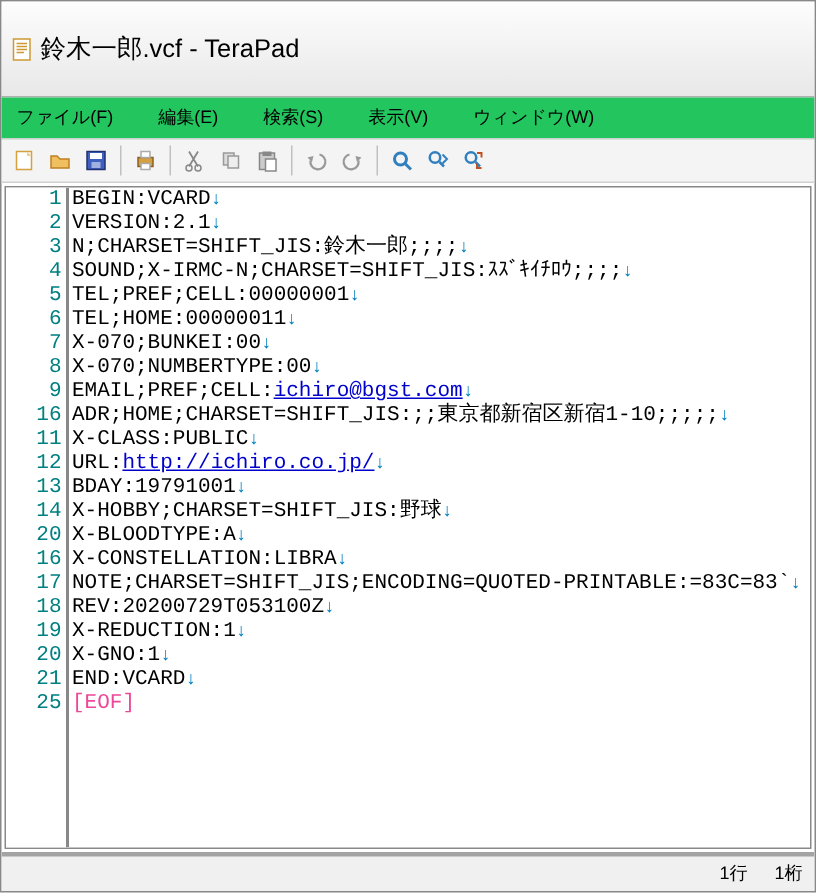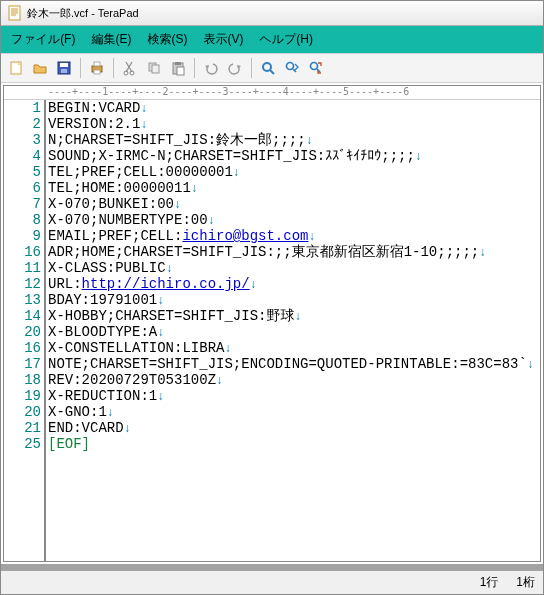--- a/index.html
+++ b/index.html
@@ -10,33 +10,33 @@
     width: 544px;
     height: 595px;
     overflow: hidden;
     display: flex;
     flex-direction: column;
     border: 1px solid #888;
   }
   .titlebar {
     background: linear-gradient(#fdfdfd, #e8e8e8);
     border-bottom: 1px solid #b0b0b0;
-    padding: 4px 6px;
+    padding: 20px 6px;
     display: flex;
     align-items: center;
     gap: 4px;
-    font-size: 11px;
+    font-size: 17px;
   }
   .titlebar .icon { width: 16px; height: 16px; }
   .menubar {
-    background: #14b8a6;
+    background: #22c55e;
     border-bottom: 1px solid #d0d0d0;
     padding: 3px 4px;
     display: flex;
-    gap: 4px;
+    gap: 18px;
     font-size: 12px;
   }
   .menubar span { padding: 2px 6px; cursor: default; }
   .toolbar {
     background: #f4f4f4;
     border-bottom: 1px solid #d0d0d0;
     padding: 3px 4px;
     display: flex;
     align-items: center;
     gap: 2px;
@@ -87,24 +87,24 @@
     padding-right: 3px;
     border-right: 2px solid #888;
     background: #fff;
     flex-shrink: 0;
   }
   .gutter div { height: 16px; }
   .content { padding-left: 2px; flex: 1; }
   .content .line { height: 16px; color: #000; }
   .nl { color: #0080c0; font-size: 12px; }
   .url { color: #0000cc; text-decoration: underline; font-family: Liberation Mono, monospace; }
-  .eof { color: #15803d; }
+  .eof { color: #ec4899; }
   .statusbar {
     background: #f0f0f0;
-    border-top: 7px solid #a3a3a3;
+    border-top: 3px solid #a3a3a3;
     padding: 3px 8px;
     font-size: 12px;
     display: flex;
     justify-content: flex-end;
     gap: 18px;
   }
 </style>
 </head>
 <body>
 
@@ -119,21 +119,21 @@
     </svg>
   </span>
   <span>鈴木一郎.vcf - TeraPad</span>
 </div>
 
 <div class="menubar">
   <span>ファイル(F)</span>
   <span>編集(E)</span>
   <span>検索(S)</span>
   <span>表示(V)</span>
-  <span>ヘルプ(H)</span>
+  <span>ウィンドウ(W)</span>
 </div>
 
 <div class="toolbar">
   <div class="tbtn">
       <svg width="16" height="16">
         <rect x="3" y="2" width="10" height="12" fill="#fff" stroke="#d4a040"></rect>
         <path d="M10 2 L13 5 L10 5 Z" fill="#f0d090"></path>
       </svg>
     </div>
   <div class="tbtn">
@@ -207,21 +207,20 @@
   <div class="tbtn">
       <svg width="16" height="16">
         <circle cx="6" cy="6" r="3.5" fill="none" stroke="#3080c0" stroke-width="1.7"></circle>
         <line x1="9" y1="9" x2="12" y2="12" stroke="#3080c0" stroke-width="1.7"></line>
         <path d="M10 3 L13 3 L13 6 M13 13 L10 13 L10 10" fill="none" stroke="#c05020" stroke-width="1.3"></path>
       </svg>
     </div>
 </div>
 
 <div class="editor-wrap">
-  <div class="ruler">----+----1----+----2----+----3----+----4----+----5----+----6</div>
   <div class="editor">
     <div class="gutter" id="gutter"><div>1</div><div>2</div><div>3</div><div>4</div><div>5</div><div>6</div><div>7</div><div>8</div><div>9</div><div>16</div><div>11</div><div>12</div><div>13</div><div>14</div><div>20</div><div>16</div><div>17</div><div>18</div><div>19</div><div>20</div><div>21</div><div>25</div></div>
     <div class="content" id="content"><div class="line"><span>BEGIN:VCARD</span><span class="nl">↓</span></div><div class="line"><span>VERSION:2.1</span><span class="nl">↓</span></div><div class="line"><span>N;CHARSET=SHIFT_JIS:鈴木一郎;;;;</span><span class="nl">↓</span></div><div class="line"><span>SOUND;X-IRMC-N;CHARSET=SHIFT_JIS:ｽｽﾞｷｲﾁﾛｳ;;;;</span><span class="nl">↓</span></div><div class="line"><span>TEL;PREF;CELL:00000001</span><span class="nl">↓</span></div><div class="line"><span>TEL;HOME:00000011</span><span class="nl">↓</span></div><div class="line"><span>X-070;BUNKEI:00</span><span class="nl">↓</span></div><div class="line"><span>X-070;NUMBERTYPE:00</span><span class="nl">↓</span></div><div class="line"><span>EMAIL;PREF;CELL:</span><span class="url">ichiro@bgst.com</span><span class="nl">↓</span></div><div class="line"><span>ADR;HOME;CHARSET=SHIFT_JIS:;;東京都新宿区新宿1-10;;;;;</span><span class="nl">↓</span></div><div class="line"><span>X-CLASS:PUBLIC</span><span class="nl">↓</span></div><div class="line"><span>URL:</span><span class="url">http://ichiro.co.jp/</span><span class="nl">↓</span></div><div class="line"><span>BDAY:19791001</span><span class="nl">↓</span></div><div class="line"><span>X-HOBBY;CHARSET=SHIFT_JIS:野球</span><span class="nl">↓</span></div><div class="line"><span>X-BLOODTYPE:A</span><span class="nl">↓</span></div><div class="line"><span>X-CONSTELLATION:LIBRA</span><span class="nl">↓</span></div><div class="line"><span>NOTE;CHARSET=SHIFT_JIS;ENCODING=QUOTED-PRINTABLE:=83C=83`</span><span class="nl">↓</span></div><div class="line"><span>REV:20200729T053100Z</span><span class="nl">↓</span></div><div class="line"><span>X-REDUCTION:1</span><span class="nl">↓</span></div><div class="line"><span>X-GNO:1</span><span class="nl">↓</span></div><div class="line"><span>END:VCARD</span><span class="nl">↓</span></div><div class="line"><span class="eof">[EOF]</span></div></div>
   </div>
 </div>
 
 <div class="statusbar">
   <span>1行</span>
   <span>1桁</span>
 </div>

